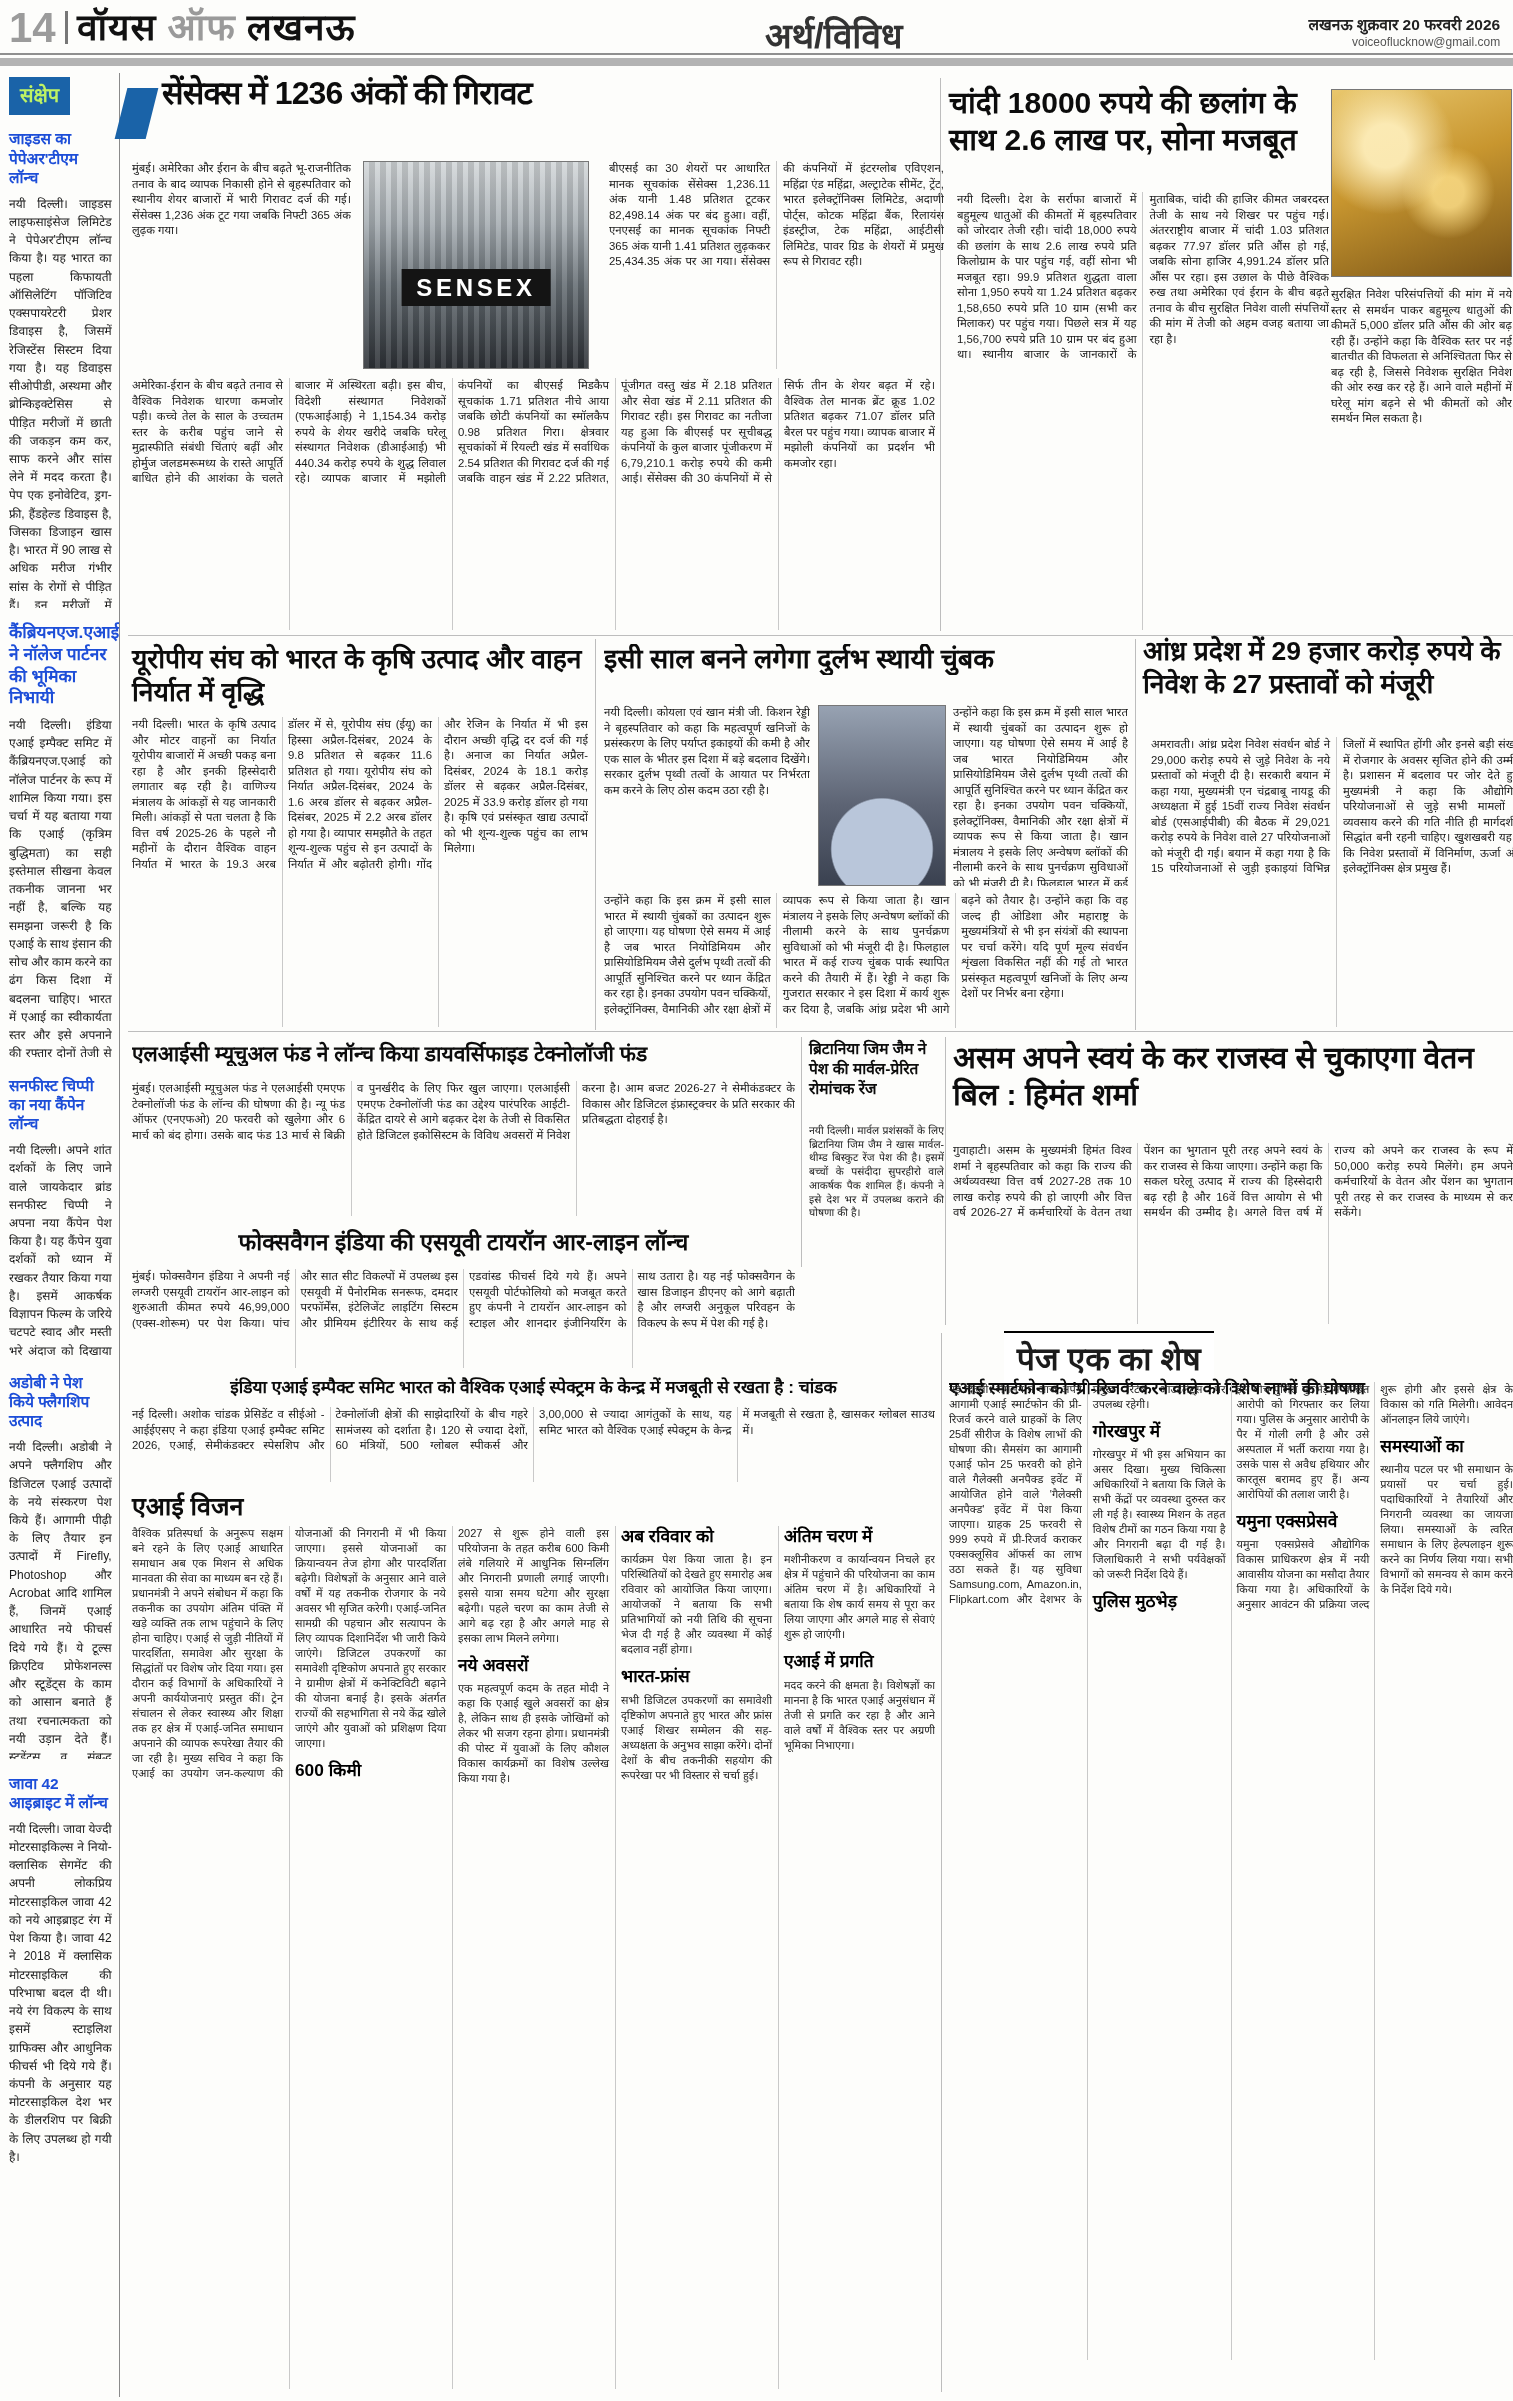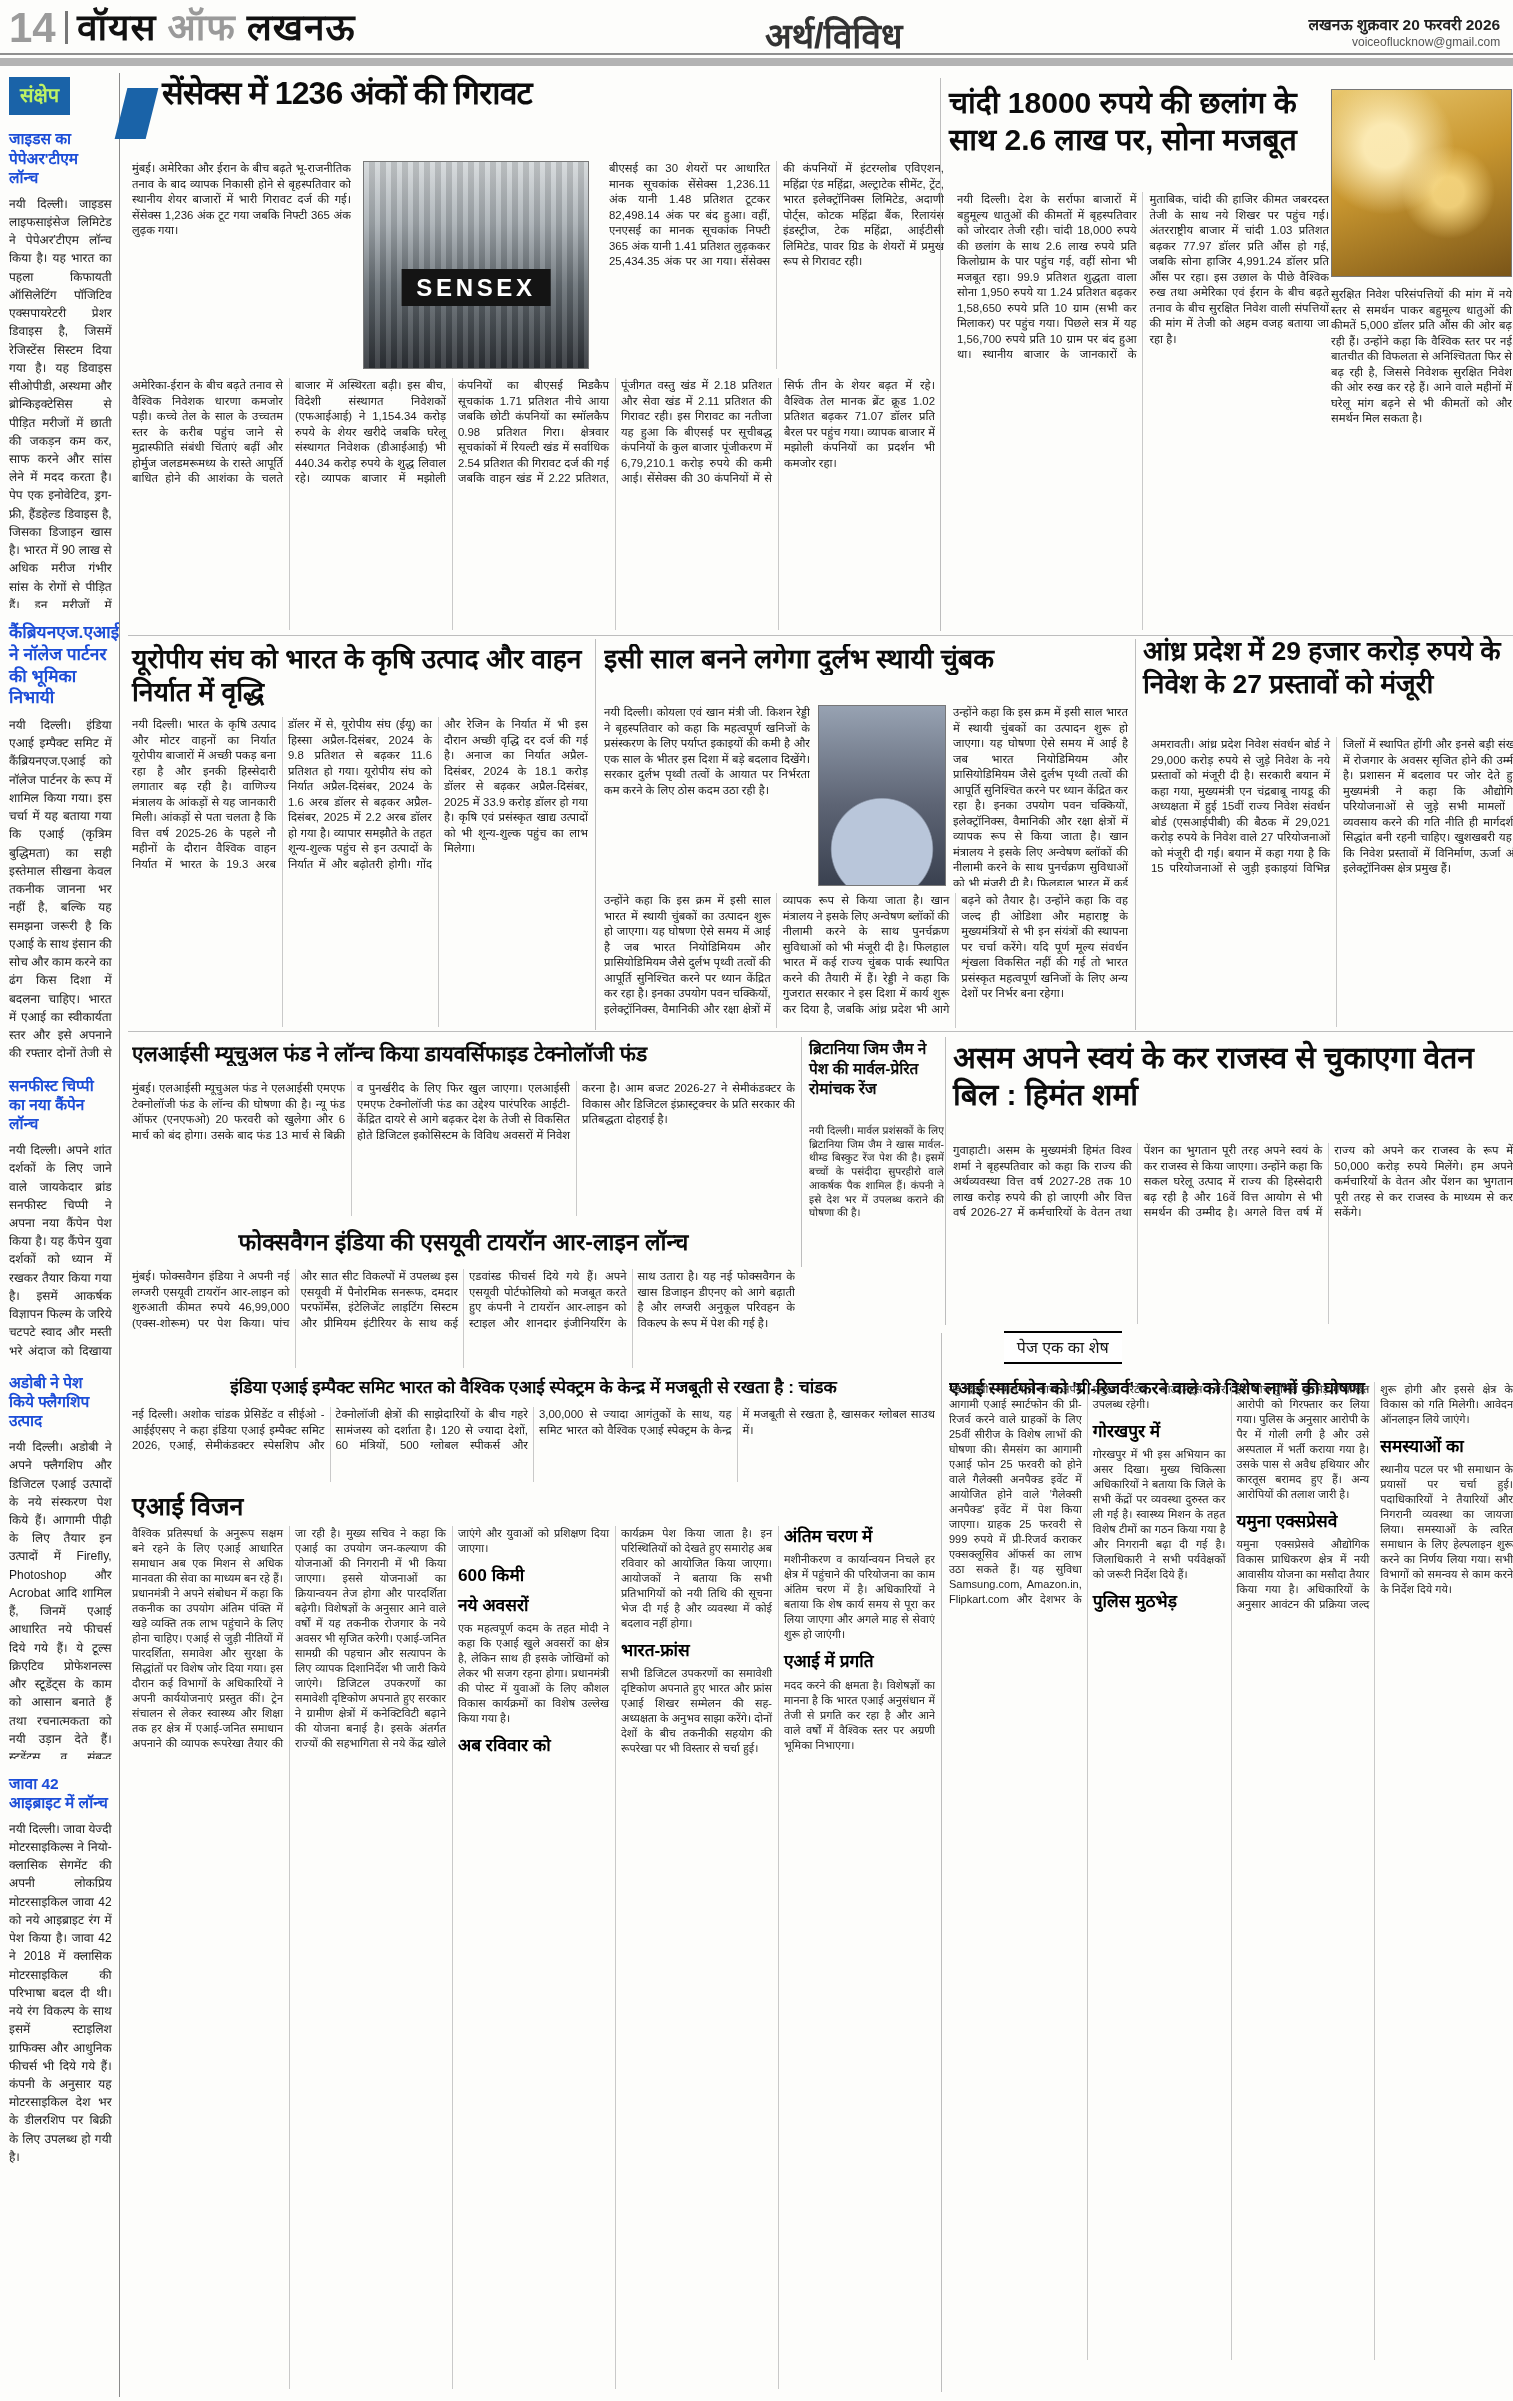--- a/index.html
+++ b/index.html
@@ -53,21 +53,21 @@
      padding:4.6px 14.6px;font-family:"Liberation Sans",sans-serif;}
   .gold-photo{background:
      radial-gradient(circle at 30% 30%,rgba(255,240,190,.9) 0 12%,transparent 38%),
      radial-gradient(circle at 65% 55%,rgba(255,225,140,.8) 0 10%,transparent 30%),
      linear-gradient(160deg,#e9c76d 0%,#c8962f 45%,#7a5518 100%);}
   .minister-photo{background:
      radial-gradient(circle at 50% 80%,#b9c6da 0 32%,transparent 33%),
      linear-gradient(180deg,#97a2b2 0%,#5d6474 55%,#3a4150 100%);}
   .vline{background:#bdbdbd;width:0.9px;}
   .hline{background:#bdbdbd;height:0.9px;}
-  .p1label{font-weight:400;font-size:16px;border-top:2.7px solid #000;border-bottom:2.7px solid #000;padding:2.7px 12.8px 4.6px;display:inline-block;background:#fff;}
+  .p1label{font-weight:700;font-size:32px;border-top:2.7px solid #000;border-bottom:2.7px solid #000;padding:2.7px 12.8px 4.6px;display:inline-block;background:#fff;}
 </style>
 </head>
 <body>
 
 <div class="abs" style="left:9px;top:7.3px;"><span class="pageno">14</span></div>
 <div class="abs masthead" style="left:58px;top:9px;"><span class="mastbar"></span><span>वॉयस </span><span class="gray">ऑफ</span><span> लखनऊ</span></div>
 <div class="abs section-title" style="left:765px;top:11px;">अर्थ/विविध</div>
 <div class="abs dateline" style="right:12.8px;top:12.8px;">लखनऊ शुक्रवार 20 फरवरी 2026</div>
 <div class="abs email" style="right:12.8px;top:35px;">voiceoflucknow@gmail.com</div>
 <div class="abs hairline" style="left:0;top:53px;width:1513px;"></div>
@@ -169,20 +169,21 @@
   </div>
 <div class="abs hl hl-8" style="left:132px;top:1376px;width:803px;">इंडिया एआई इम्पैक्ट समिट भारत को वैश्विक एआई स्पेक्ट्रम के केन्द्र में मजबूती से रखता है : चांडक</div>
 <div class="abs bt cols4" style="left:132px;top:1407px;width:803px;height:75px;">
     <p>नई दिल्ली। अशोक चांडक प्रेसिडेंट व सीईओ - आईईएसए ने कहा इंडिया एआई इम्पैक्ट समिट 2026, एआई, सेमीकंडक्टर स्पेसशिप और टेक्नोलॉजी क्षेत्रों की साझेदारियों के बीच गहरे सामंजस्य को दर्शाता है। 120 से ज्यादा देशों, 60 मंत्रियों, 500 ग्लोबल स्पीकर्स और 3,00,000 से ज्यादा आगंतुकों के साथ, यह समिट भारत को वैश्विक एआई स्पेक्ट्रम के केन्द्र में मजबूती से रखता है, खासकर ग्लोबल साउथ में।</p>
   </div>
 
 <div class="abs hl hl-sec" style="left:132px;top:1491px;">एआई विजन</div>
 <div class="abs flow cols5" style="left:132px;top:1526px;width:803px;height:863px;">
   <p>वैश्विक प्रतिस्पर्धा के अनुरूप सक्षम बने रहने के लिए एआई आधारित समाधान अब एक मिशन से अधिक मानवता की सेवा का माध्यम बन रहे हैं। प्रधानमंत्री ने अपने संबोधन में कहा कि तकनीक का उपयोग अंतिम पंक्ति में खड़े व्यक्ति तक लाभ पहुंचाने के लिए होना चाहिए। एआई से जुड़ी नीतियों में पारदर्शिता, समावेश और सुरक्षा के सिद्धांतों पर विशेष जोर दिया गया। इस दौरान कई विभागों के अधिकारियों ने अपनी कार्ययोजनाएं प्रस्तुत कीं। ट्रेन संचालन से लेकर स्वास्थ्य और शिक्षा तक हर क्षेत्र में एआई-जनित समाधान अपनाने की व्यापक रूपरेखा तैयार की जा रही है। मुख्य सचिव ने कहा कि एआई का उपयोग जन-कल्याण की योजनाओं की निगरानी में भी किया जाएगा। इससे योजनाओं का क्रियान्वयन तेज होगा और पारदर्शिता बढ़ेगी। विशेषज्ञों के अनुसार आने वाले वर्षों में यह तकनीक रोजगार के नये अवसर भी सृजित करेगी। एआई-जनित सामग्री की पहचान और सत्यापन के लिए व्यापक दिशानिर्देश भी जारी किये जाएंगे। डिजिटल उपकरणों का समावेशी दृष्टिकोण अपनाते हुए सरकार ने ग्रामीण क्षेत्रों में कनेक्टिविटी बढ़ाने की योजना बनाई है। इसके अंतर्गत राज्यों की सहभागिता से नये केंद्र खोले जाएंगे और युवाओं को प्रशिक्षण दिया जाएगा।</p>
   <div class="subhead">600 किमी</div>
+  <p>2027 से शुरू होने वाली इस परियोजना के तहत करीब 600 किमी लंबे गलियारे में आधुनिक सिग्नलिंग और निगरानी प्रणाली लगाई जाएगी। इससे यात्रा समय घटेगा और सुरक्षा बढ़ेगी। पहले चरण का काम तेजी से आगे बढ़ रहा है और अगले माह से इसका लाभ मिलने लगेगा।</p>
   <div class="subhead">नये अवसरों</div>
   <p>एक महत्वपूर्ण कदम के तहत मोदी ने कहा कि एआई खुले अवसरों का क्षेत्र है, लेकिन साथ ही इसके जोखिमों को लेकर भी सजग रहना होगा। प्रधानमंत्री की पोस्ट में युवाओं के लिए कौशल विकास कार्यक्रमों का विशेष उल्लेख किया गया है।</p>
   <div class="subhead">अब रविवार को</div>
   <p>कार्यक्रम पेश किया जाता है। इन परिस्थितियों को देखते हुए समारोह अब रविवार को आयोजित किया जाएगा। आयोजकों ने बताया कि सभी प्रतिभागियों को नयी तिथि की सूचना भेज दी गई है और व्यवस्था में कोई बदलाव नहीं होगा।</p>
   <div class="subhead">भारत-फ्रांस</div>
   <p>सभी डिजिटल उपकरणों का समावेशी दृष्टिकोण अपनाते हुए भारत और फ्रांस एआई शिखर सम्मेलन की सह-अध्यक्षता के अनुभव साझा करेंगे। दोनों देशों के बीच तकनीकी सहयोग की रूपरेखा पर भी विस्तार से चर्चा हुई।</p>
   <div class="subhead">अंतिम चरण में</div>
   <p>मशीनीकरण व कार्यान्वयन निचले हर क्षेत्र में पहुंचाने की परियोजना का काम अंतिम चरण में है। अधिकारियों ने बताया कि शेष कार्य समय से पूरा कर लिया जाएगा और अगले माह से सेवाएं शुरू हो जाएंगी।</p>
   <div class="subhead">एआई में प्रगति</div>
   <p>मदद करने की क्षमता है। विशेषज्ञों का मानना है कि भारत एआई अनुसंधान में तेजी से प्रगति कर रहा है और आने वाले वर्षों में वैश्विक स्तर पर अग्रणी भूमिका निभाएगा।</p>

